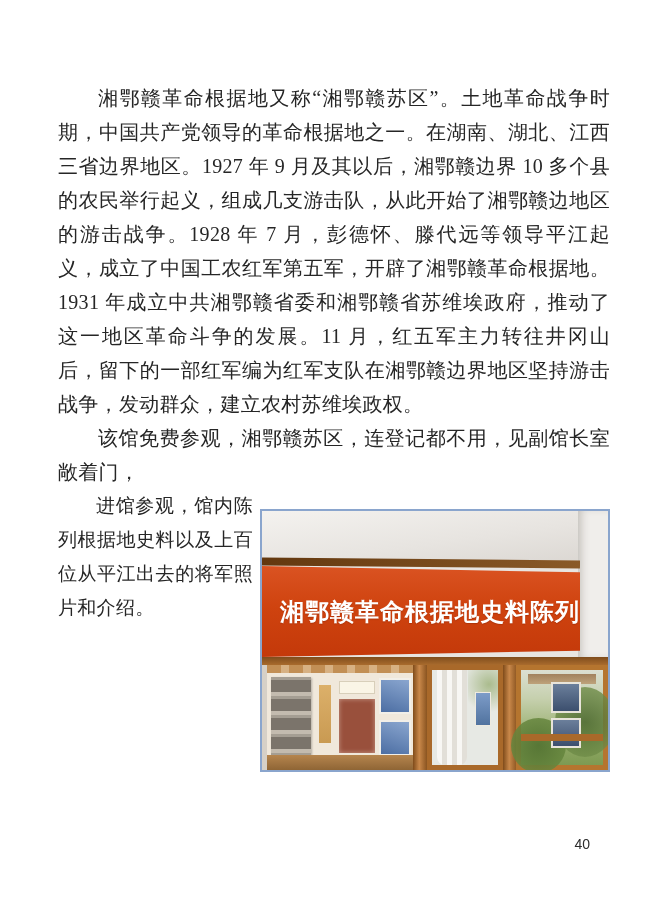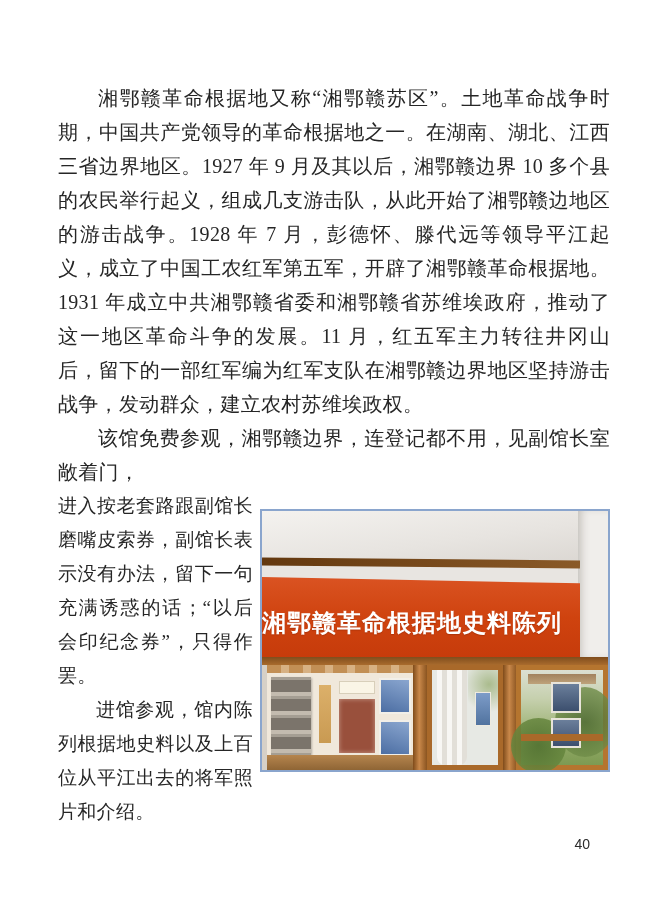--- a/index.html
+++ b/index.html
@@ -58,24 +58,24 @@
     right: 0; top: 0; width: 30px; height: 146px;
     background: #f0eeeb;
     box-shadow: inset 7px 0 9px -4px rgba(60,50,40,0.25);
   }
   .ph-trim {
     left: 0; top: 48px; width: 318px; height: 8px;
     background: linear-gradient(90deg, #63380f, #8a5a28);
     transform: rotate(0.5deg);
   }
   .ph-banner {
-    left: 0; top: 66px; width: 318px; height: 91px;
+    left: 0; top: 55px; width: 318px; height: 91px;
     background: linear-gradient(180deg, #da5322 0%, #cf430f 45%, #c4390a 100%);
     clip-path: polygon(0 0, 100% 7%, 100% 93%, 0 100%);
-    display: flex; align-items: center; justify-content: flex-start;
+    display: flex; align-items: center; justify-content: flex-end;
     position: absolute;
   }
   .ph-banner span {
     position: static;
     color: #ffffff;
     font-family: "Liberation Sans", sans-serif;
     font-weight: bold;
     font-size: 24px;
     letter-spacing: 1px;
     white-space: nowrap;
@@ -151,25 +151,24 @@
     color: #2b2b2b;
   }
 </style>
 </head>
 <body>
 
 <div class="page">
 
   <div class="text-block">
     <p>湘鄂赣革命根据地又称“湘鄂赣苏区”。土地革命战争时期，中国共产党领导的革命根据地之一。在湖南、湖北、江西三省边界地区。1927 年 9 月及其以后，湘鄂赣边界 10 多个县的农民举行起义，组成几支游击队，从此开始了湘鄂赣边地区的游击战争。1928 年 7 月，彭德怀、滕代远等领导平江起义，成立了中国工农红军第五军，开辟了湘鄂赣革命根据地。1931 年成立中共湘鄂赣省委和湘鄂赣省苏维埃政府，推动了这一地区革命斗争的发展。11 月，红五军主力转往井冈山后，留下的一部红军编为红军支队在湘鄂赣边界地区坚持游击战争，发动群众，建立农村苏维埃政权。</p>
-    <p>该馆免费参观，湘鄂赣边界，连登记都不用，见副馆长室敞着门，</p>
+    <p>该馆免费参观，湘鄂赣苏区，连登记都不用，见副馆长室敞着门，</p>
 
     <div class="wrap-row">
       <div class="narrow-col">
-        <p class="no-indent">进入按老套路跟副馆长磨嘴皮索券，副馆长表示没有办法，留下一句充满诱惑的话；“以后会印纪念券”，只得作罢。</p>
         <p>进馆参观，馆内陈列根据地史料以及上百位从平江出去的将军照片和介绍。</p>
       </div>
 
       <div class="photo-frame">
         <div class="ph-ceiling"></div>
         <div class="ph-wall-right"></div>
         <div class="ph-trim"></div>
         <div class="ph-banner">
           <span>湘鄂赣革命根据地史料陈列</span>
         </div>

